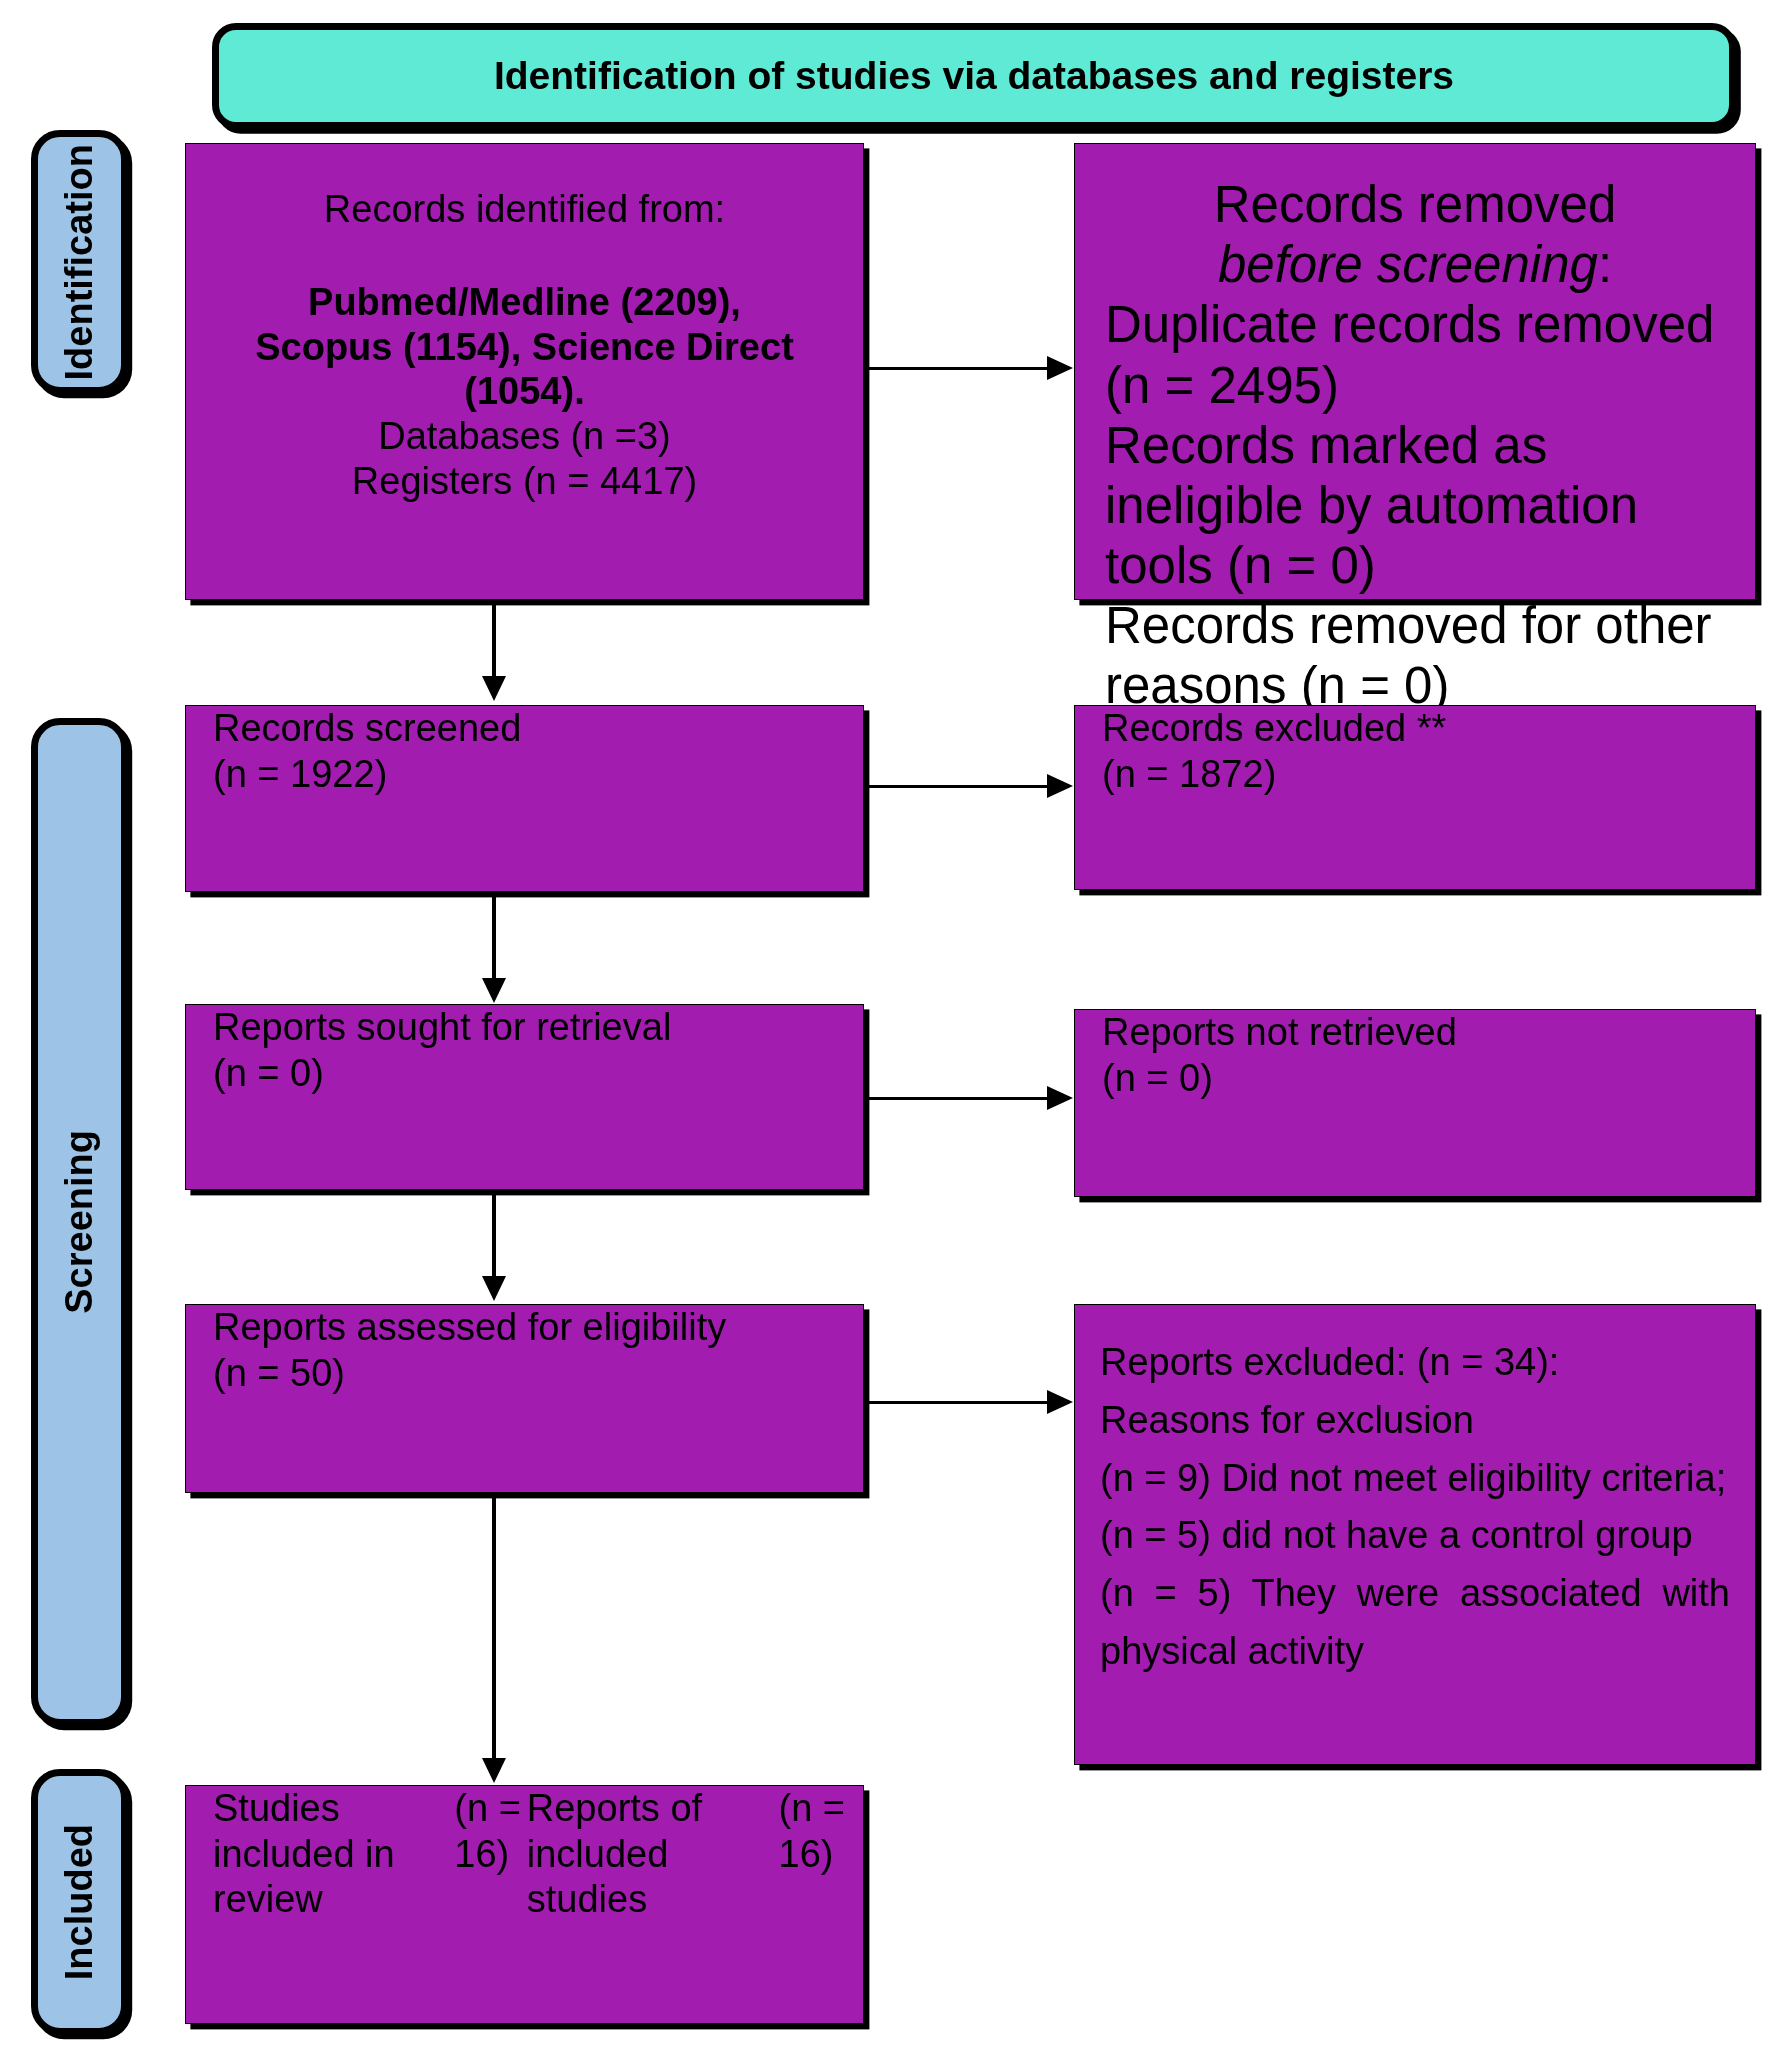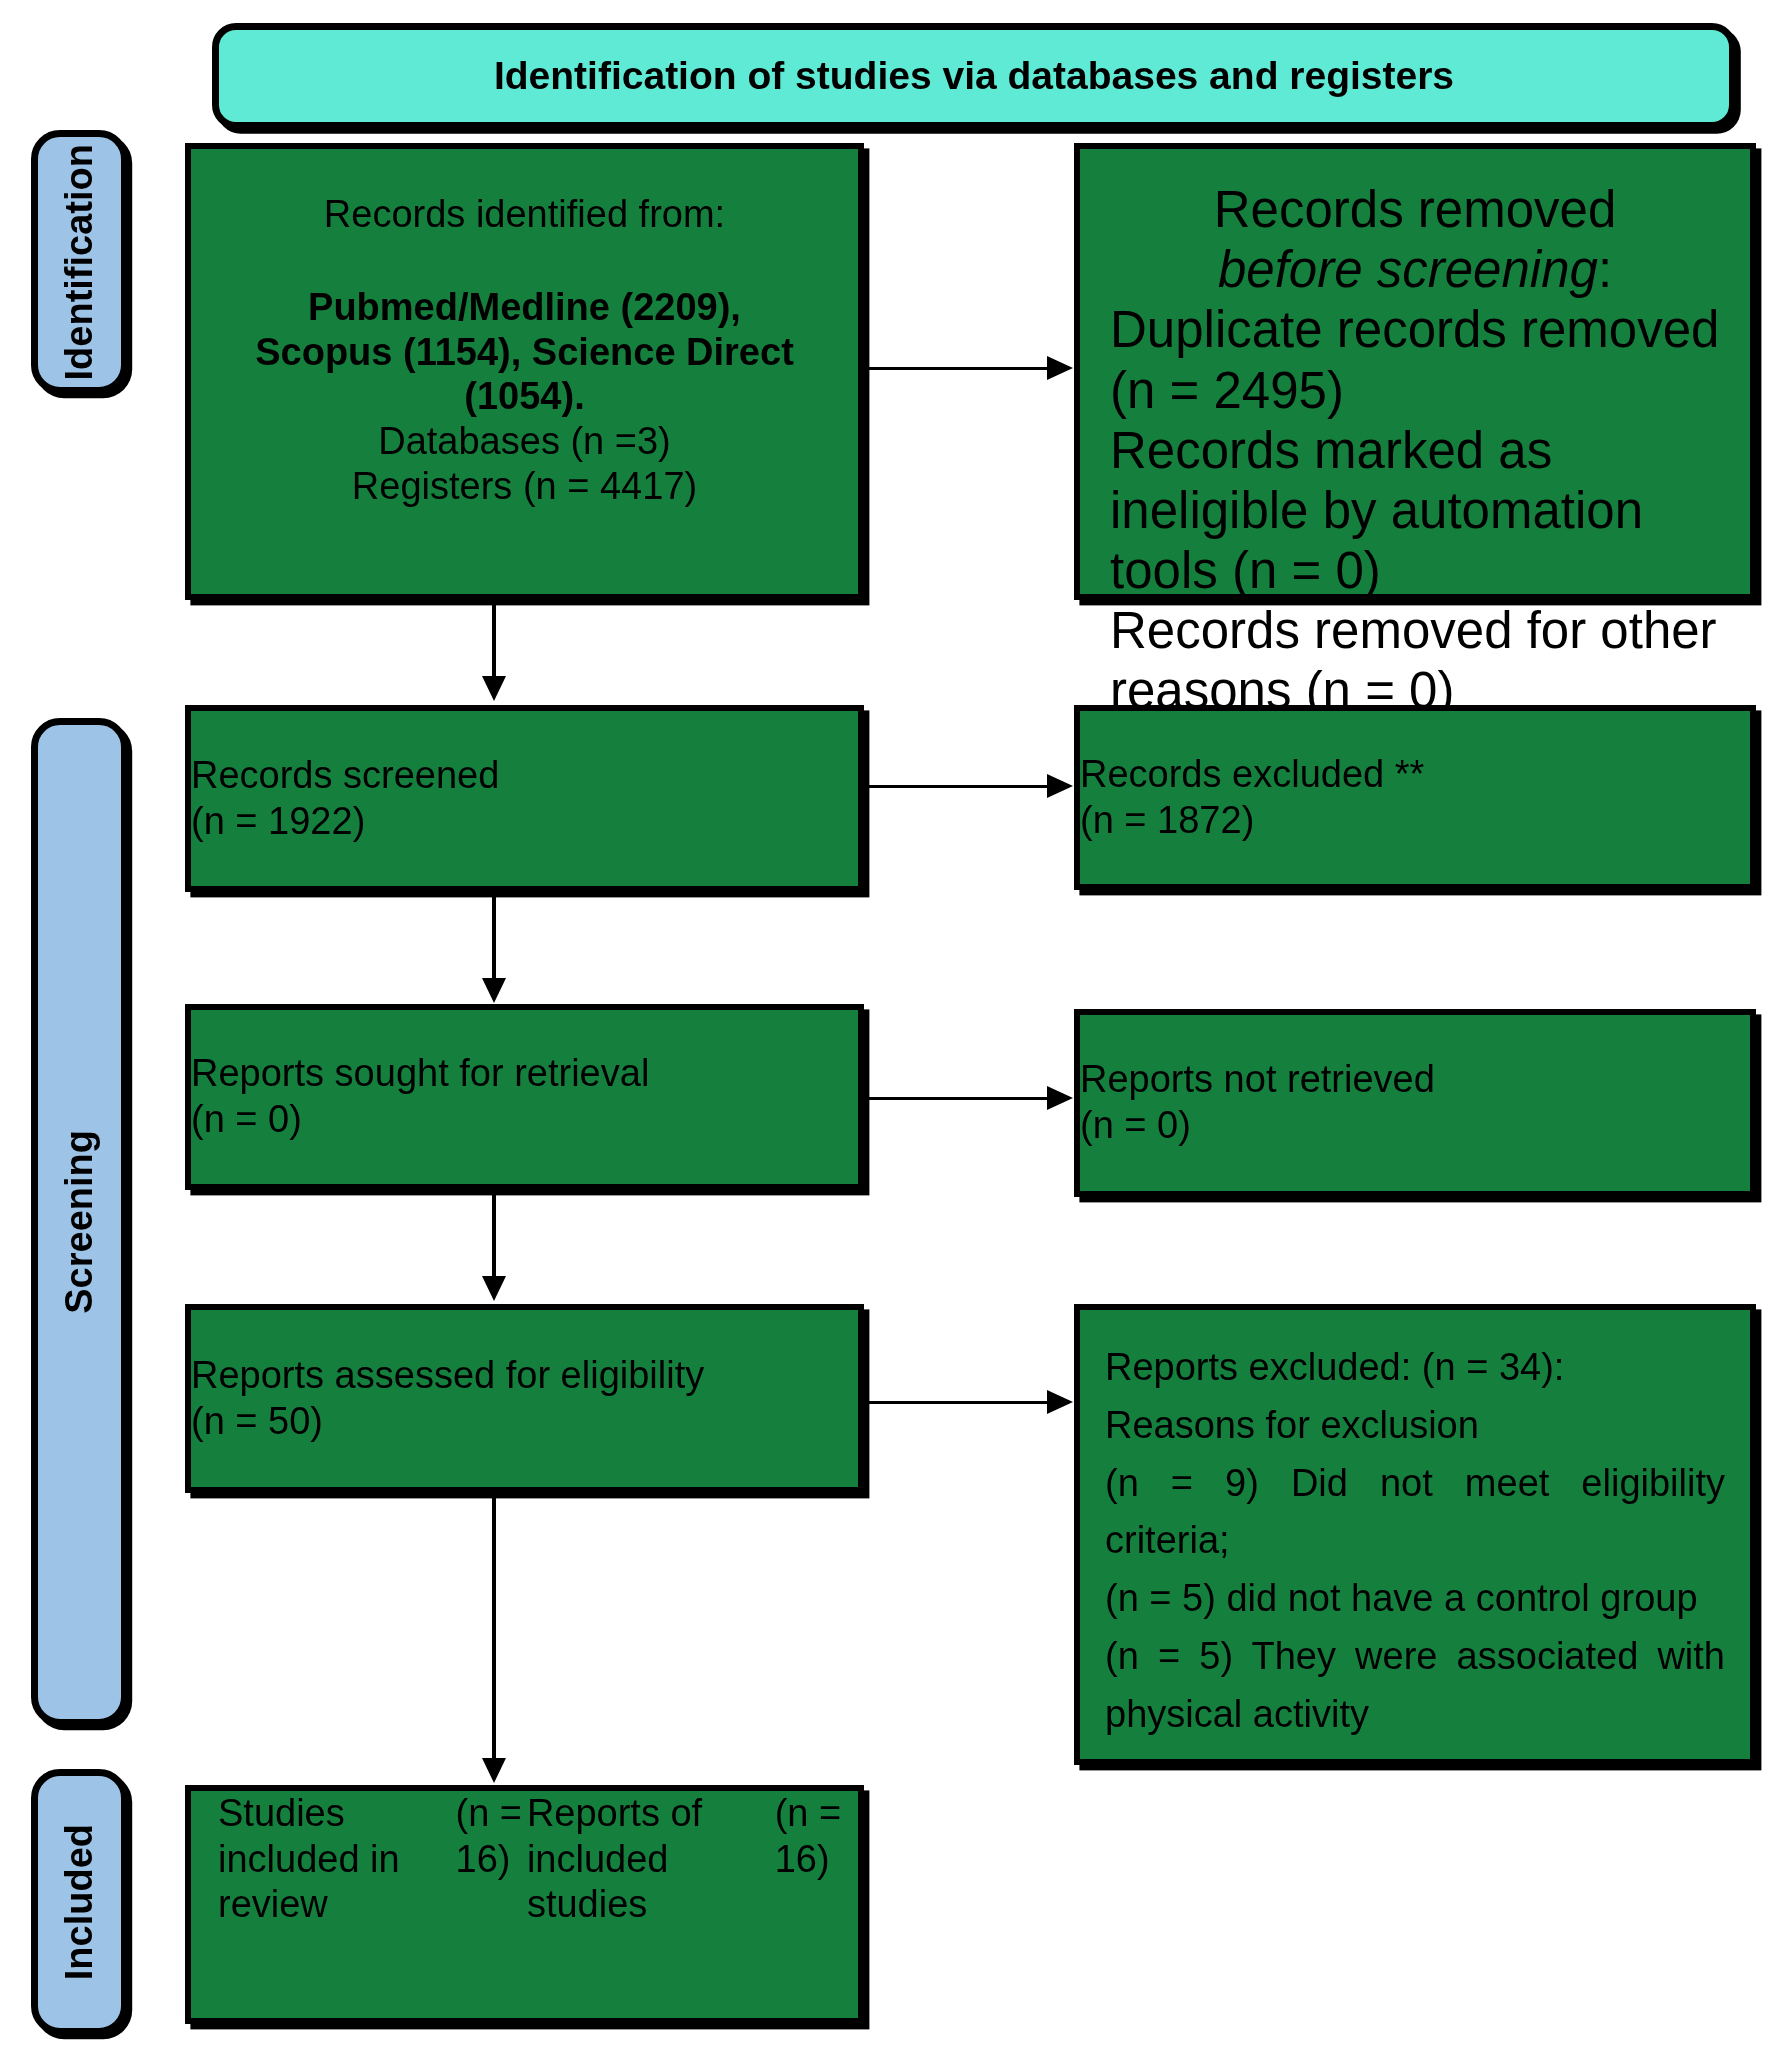--- a/index.html
+++ b/index.html
@@ -8,22 +8,22 @@
     width: 1770px;
     height: 2066px;
     background: #ffffff;
     font-family: "Liberation Sans", sans-serif;
     color: #000000;
   }
 
   
   .wbox {
     position: absolute;
-    background: #15803d;
-    border: 6px solid #000000;
+    background: #a21caf;
+    border: 1px solid #000000;
     box-sizing: border-box;
     box-shadow: 5.4px 5.4px 0 #000000;
     font-size: 38px;
     line-height: 1.2;
   }
 
   .title-box {
     position: absolute;
     left: 212px; top: 23px;
     width: 1524px; height: 106px;
@@ -78,22 +78,22 @@
     text-align: center;
     max-width: 549px;
     margin: 0 auto;
   }
   #box-records-removed .item { text-align: left; }
   .nowrap-count { white-space: nowrap; }
   .nowrap-count::before { content: " "; white-space: normal; }
 
   
   .lc-box {
-    display: flex; flex-direction: column; justify-content: center;
-    padding-right: 12px;
+    display: flex; flex-direction: column; 
+    padding-left: 27px; padding-right: 12px;
   }
   #box-records-screened   { left: 185px;  top: 705px; width: 679px; height: 187px; }
   #box-records-excluded   { left: 1074px; top: 705px; width: 682px; height: 185px; }
   #box-reports-sought     { left: 185px;  top: 1004px; width: 679px; height: 186px; }
   #box-reports-not-retrieved { left: 1074px; top: 1009px; width: 682px; height: 188px; }
   #box-reports-assessed   { left: 185px;  top: 1304px; width: 679px; height: 189px; }
 
   #box-reports-excluded {
     left: 1074px; top: 1304px; width: 682px; height: 461px;
     padding: 29px 25px 0 25px;

